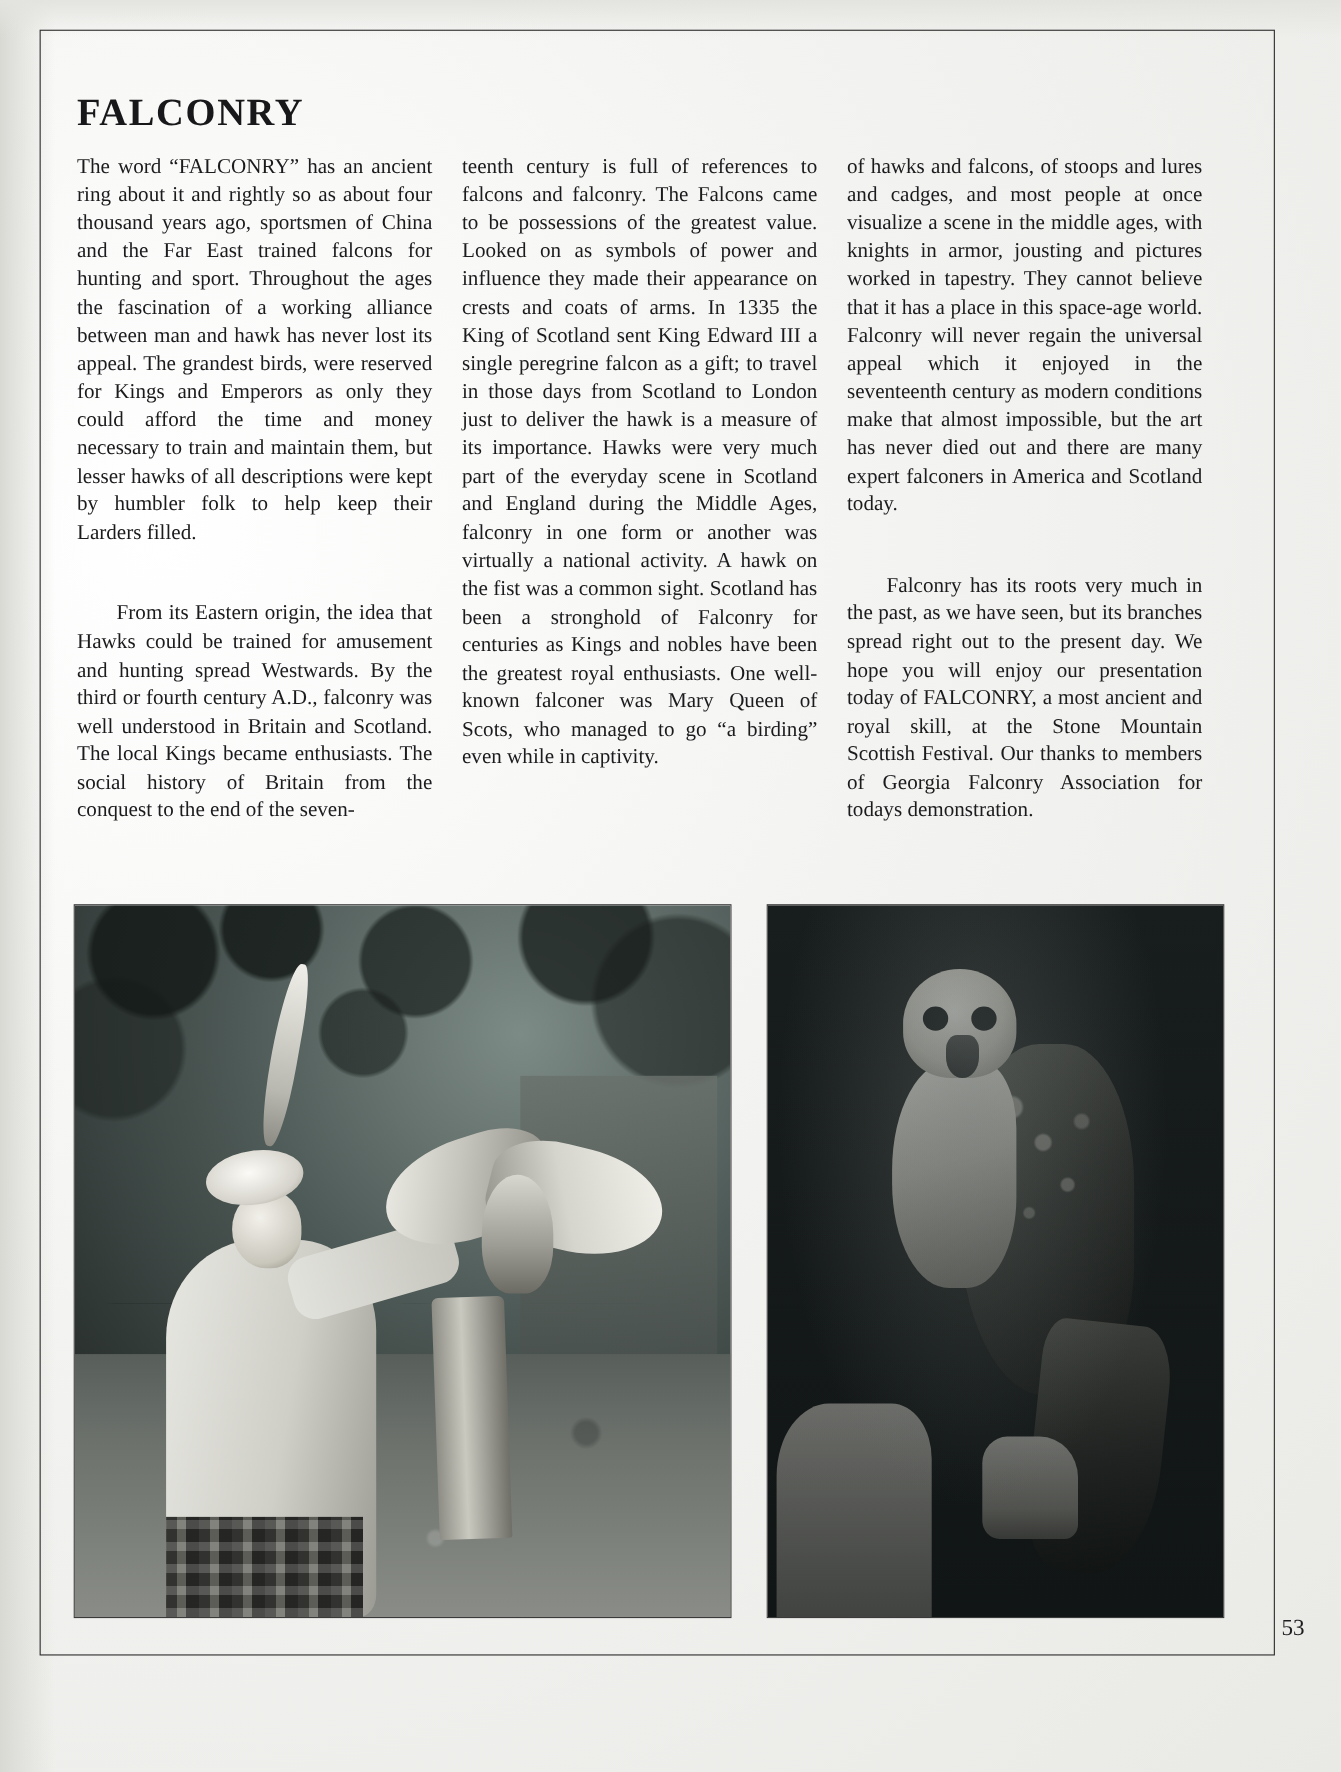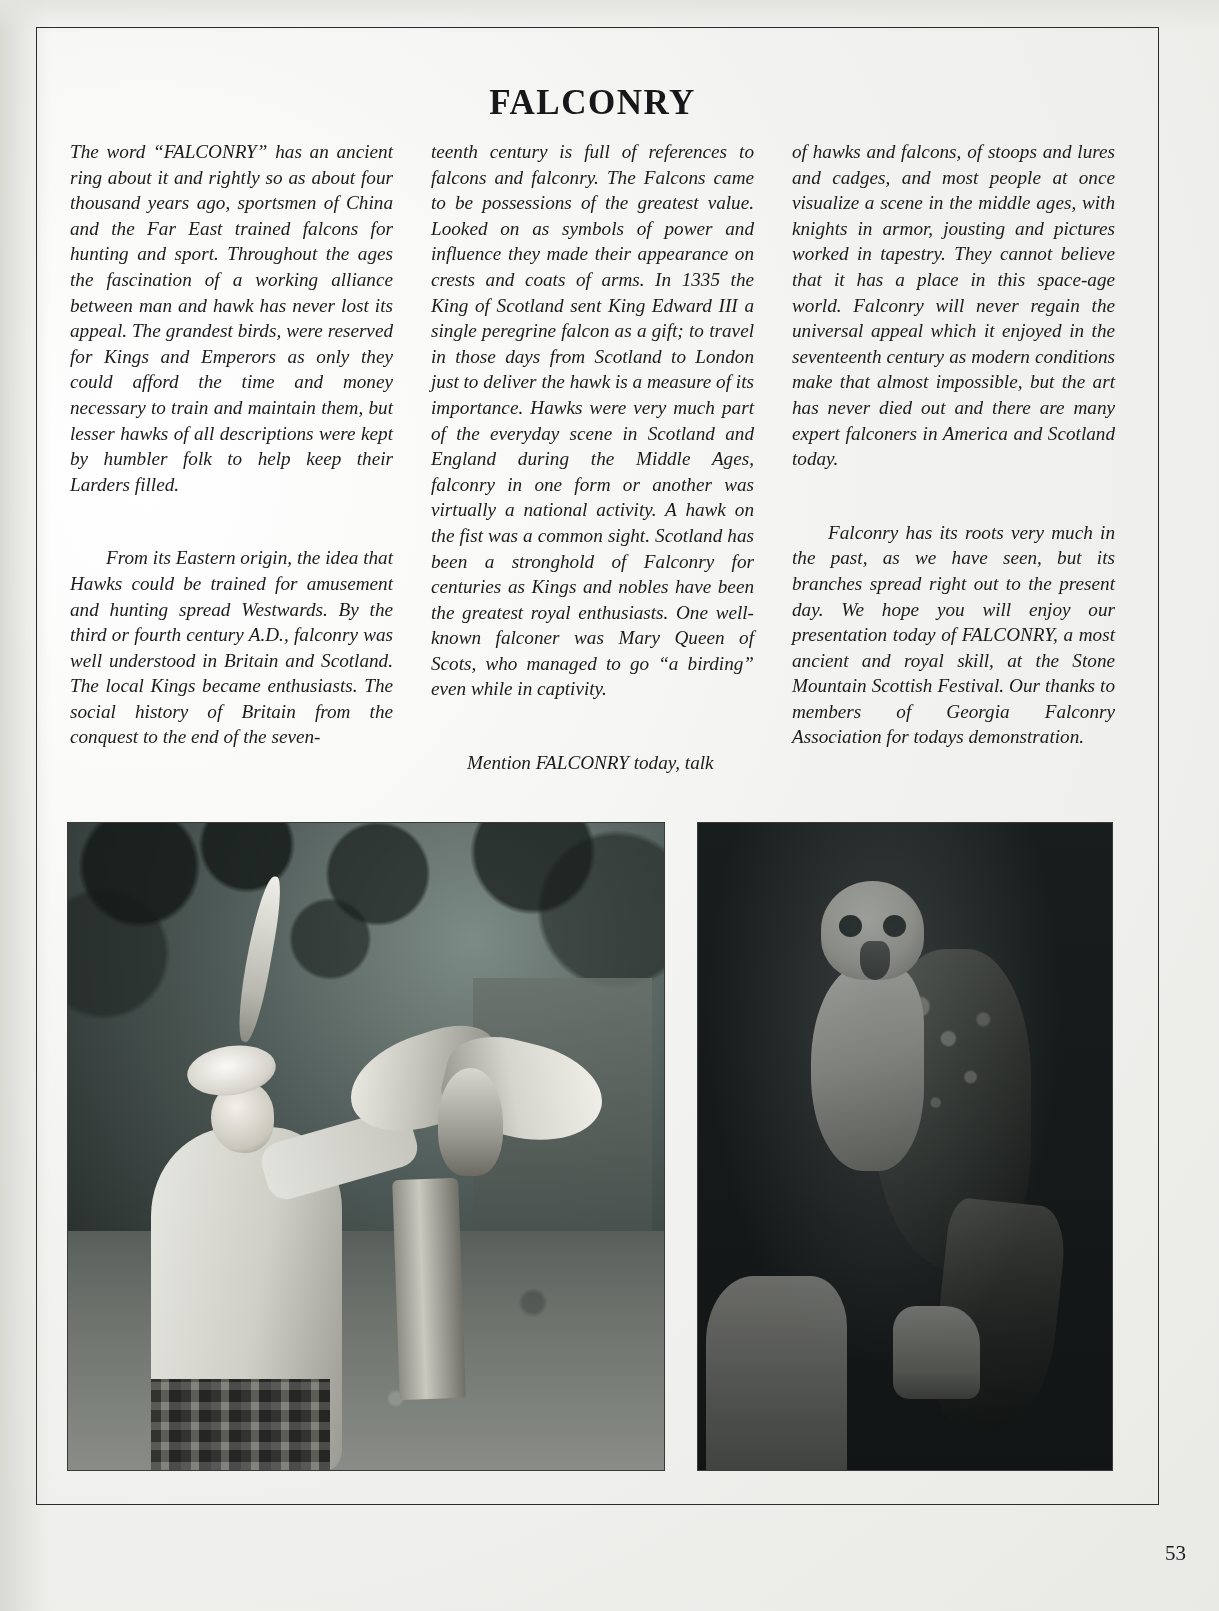--- a/index.html
+++ b/index.html
@@ -49,33 +49,32 @@
   }
 
   .content {
     position: absolute;
     left: 70px;
     top: 83px;
     width: 1045px;
   }
 
   .title {
-    text-align: center;
+    text-align: left;
     font-family: "Liberation Serif", serif;
     font-weight: bold;
     font-size: 35px;
     letter-spacing: 1.5px;
     color: #18181a;
     margin: 0 0 16px 0;
   }
 
   .columns {
     display: flex;
-    gap: 38px;
-    font-style: italic;
+    gap: 27px;
   }
   .col {
     width: 323px;
     font-size: 19.2px;
     line-height: 25.6px;
     color: #1b1b1d;
     text-align: justify;
   }
   .col p {
     margin: 0;
@@ -274,21 +273,21 @@
   }
   .pr-handler {
     position: absolute; left: 2%; bottom: 0; width: 34%; height: 30%;
     background: linear-gradient(180deg, #d9d7cf 0%, #a9a79f 100%);
     border-radius: 34% 26% 0 0;
   }
 
   .folio {
     position: absolute;
     right: 33px;
-    top: 1541px;
+    top: 1467px;
     font-size: 21px;
     color: #1d1d1f;
     font-family: "Liberation Serif", serif;
   }
 </style>
 </head>
 <body>
 
 <div class="page">
   <div class="scan-shade-left"></div>
@@ -299,21 +298,20 @@
   <div class="content">
     <h1 class="title">FALCONRY</h1>
 
     <div class="columns">
       <div class="col">
         <p>The word “FALCONRY” has an ancient ring about it and rightly so as about four thousand years ago, sportsmen of China and the Far East trained falcons for hunting and sport. Throughout the ages the fascination of a working alliance between man and hawk has never lost its appeal. The grandest birds, were reserved for Kings and Emperors as only they could afford the time and money necessary to train and maintain them, but lesser hawks of all descriptions were kept by humbler folk to help keep their Larders filled.</p>
         <p class="indent">From its Eastern origin, the idea that Hawks could be trained for amusement and hunting spread Westwards. By the third or fourth century A.D., falconry was well understood in Britain and Scotland. The local Kings became enthusiasts. The social history of Britain from the conquest to the end of the seven-</p>
       </div>
       <div class="col">
         <p>teenth century is full of references to falcons and falconry. The Falcons came to be possessions of the greatest value. Looked on as symbols of power and influence they made their appearance on crests and  coats of arms. In 1335 the King of Scotland sent King Edward III a single peregrine falcon as a gift; to travel in those days from Scotland to London just to deliver the hawk is a measure of its importance. Hawks were very much part of the everyday scene in Scotland and England during the Middle Ages, falconry in one form or another was virtually a national  activity. A hawk on the fist was a common sight. Scotland has been a stronghold of Falconry for centuries as Kings and nobles have been the greatest royal enthusiasts. One well-known falconer was Mary Queen of Scots, who managed to go “a birding” even while in captivity.</p>
-        <p class="indent">Mention FALCONRY today, talk</p>
       </div>
       <div class="col">
         <p>of hawks and falcons, of stoops and lures and cadges, and most people at once visualize a scene in the middle ages, with knights in armor, jousting and pictures worked in tapestry. They cannot believe that it has a place in this space-age world. Falconry will never regain the universal appeal which it enjoyed in the seventeenth century as modern conditions make that almost impossible, but the art has never died out and there are many expert falconers in America and Scotland today.</p>
         <p class="indent">Falconry has its roots very much in the past, as we have seen, but its branches spread right out to the present day. We hope you will enjoy our presentation today  of FALCONRY, a most ancient and royal skill, at the Stone Mountain Scottish Festival. Our thanks to members of Georgia Falconry Association for todays demonstration.</p>
       </div>
     </div>
   </div>
 
   <div class="photos">
 

